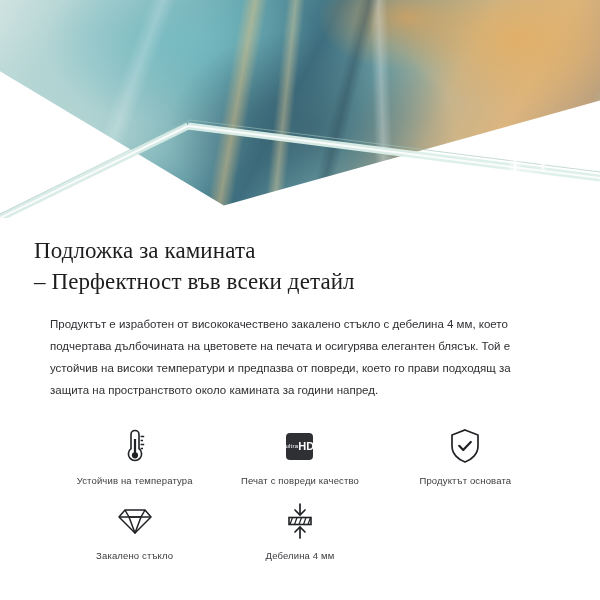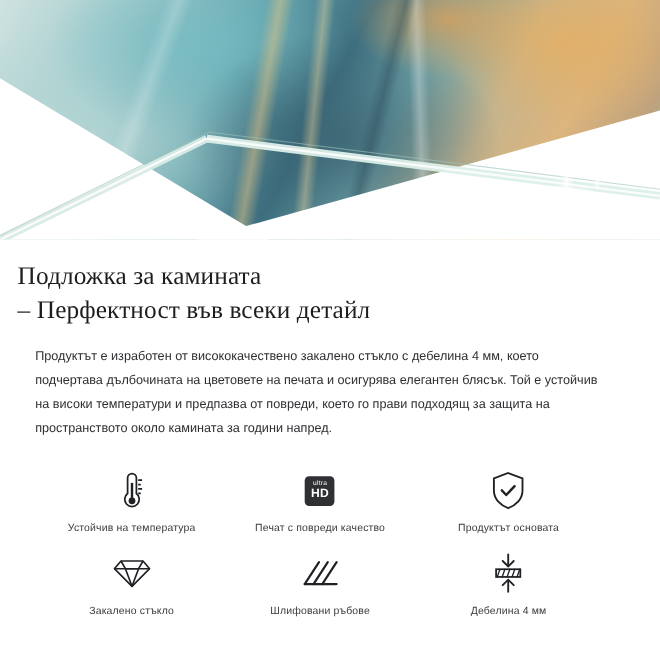--- a/index.html
+++ b/index.html
@@ -105,21 +105,21 @@
     height: 2px;
     width: 100%;
     margin-top: -1px;
     border-radius: 50%;
   }
   .glow-a { right: 64px; bottom: 22px; }
   .glow-b { right: 36px; bottom: 40px; transform: scale(0.65); }
 
   
   .content {
-    padding: 18px 34px 0 16px;
+    padding: 18px 34px 0 34px;
   }
   .headline {
     font-family: "Liberation Serif", serif;
     font-size: 23px;
     line-height: 1.33;
     color: #1d1d1f;
     font-weight: 400;
     margin: 0 0 16px 0;
     letter-spacing: 0.1px;
   }
@@ -161,21 +161,21 @@
     color: #3b3b3f;
     letter-spacing: 0.15px;
   }
   .ultrahd {
     width: 27px;
     height: 27px;
     border-radius: 4px;
     background: #2f3033;
     color: #ffffff;
     display: flex;
-    flex-direction: column;
+    flex-direction: row;
     align-items: center;
     justify-content: center;
     line-height: 1;
   }
   .ultrahd .u-top {
     font-size: 6px;
     letter-spacing: 0.2px;
     margin-bottom: 1px;
   }
   .ultrahd .u-bot {
@@ -253,31 +253,20 @@
           <svg width="36" height="30" viewBox="0 0 36 30" fill="none" stroke="#1f2124" stroke-width="1.5" stroke-linejoin="round">
             <path d="M8 4 h20 l6 7 -16 16 -16 -16 z"></path>
             <path d="M2 11 h32"></path>
             <path d="M8 4 l4 7 6 16 6 -16 4 -7"></path>
             <path d="M12 11 h12"></path>
           </svg>
         </div>
         <span class="feature-label">Закалено стъкло</span>
       </div>
 
-      <div class="feature">
-        <div class="feature-icon">
-          <svg width="36" height="30" viewBox="0 0 36 30" fill="none" stroke="#1f2124" stroke-width="2" stroke-linecap="round">
-            <path d="M4 25 L17 5"></path>
-            <path d="M12 25 L25 5"></path>
-            <path d="M20 25 L33 5"></path>
-            <path d="M4 25 H33"></path>
-          </svg>
-        </div>
-        <span class="feature-label">Шлифовани ръбове</span>
-      </div>
 
       <div class="feature">
         <div class="feature-icon">
           <svg width="34" height="38" viewBox="0 0 34 38" fill="none" stroke="#1f2124" stroke-width="1.7" stroke-linecap="round">
             <path d="M17 2 V12"></path>
             <path d="M12 8 l5 5 5 -5"></path>
             <rect x="6" y="15.5" width="22" height="7" stroke-width="1.6"></rect>
             <path d="M9.5 15.5 l-2.5 7 M14 15.5 l-2.5 7 M18.5 15.5 l-2.5 7 M23 15.5 l-2.5 7 M27.5 15.5 l-2.5 7" stroke-width="1.2"></path>
             <path d="M17 36 V26"></path>
             <path d="M12 30 l5 -5 5 5"></path>

